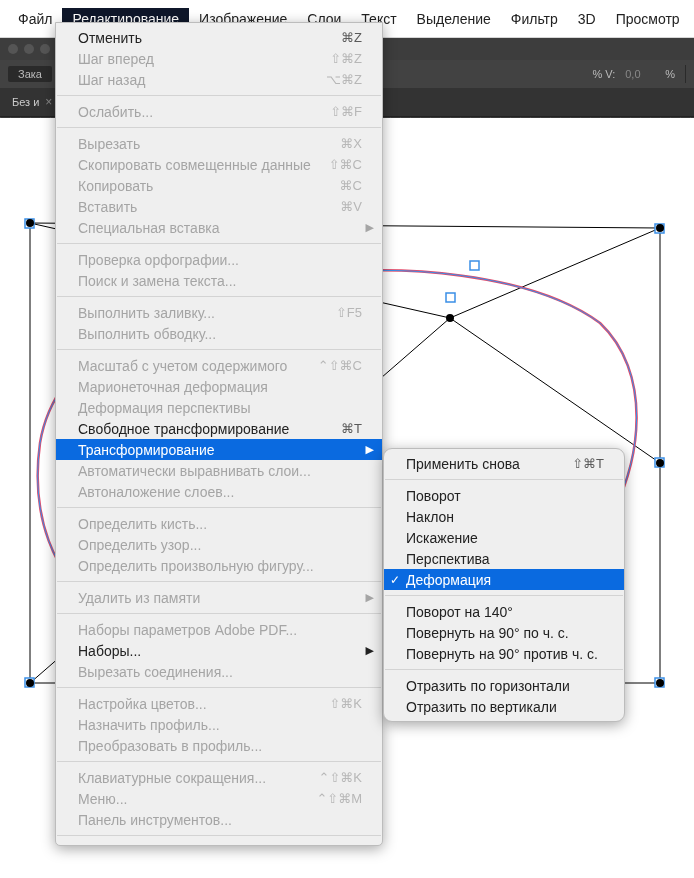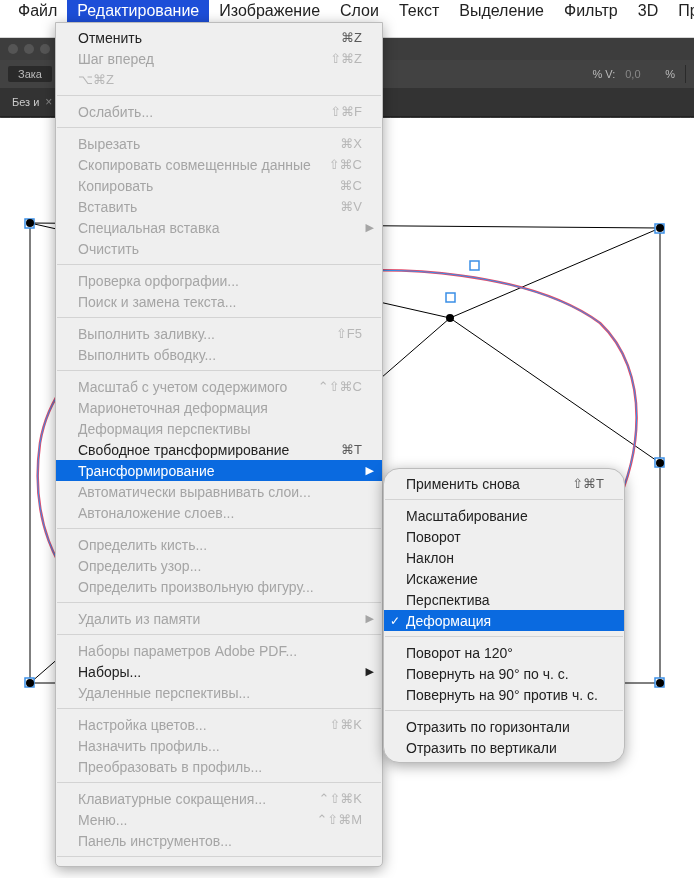--- a/index.html
+++ b/index.html
@@ -10,26 +10,27 @@
     width: 694px;
     height: 878px;
     position: relative;
     overflow: hidden;
   }
   .menubar {
     display: flex;
     height: 38px;
     background: #fff;
     border-bottom: 1px solid #d6d6d6;
+    align-items: center;
     padding-left: 8px;
-    font-size: 16px;
+    font-size: 14px;
     color: #222;
   }
   .menubar .item { padding: 0 10px; line-height: 22px; height: 22px; cursor: default; }
-  .menubar .item.active { background: #1d4ed8; color: #fff; }
+  .menubar .item.active { background: #0f172a; color: #fff; }
   .app-titlebar {
     height: 22px;
     background: #3d3d3d;
     color: #ddd;
     font-size: 12px;
     display: flex;
     align-items: center;
     padding-left: 8px;
     gap: 8px;
   }
@@ -86,21 +87,21 @@
     background: #efefef;
     box-shadow: 0 3px 14px rgba(0,0,0,0.35);
     border: 1px solid #bcbcbc;
     border-radius: 0 0 5px 5px;
     font-size: 14px;
     color: #222;
     padding: 4px 0;
     z-index: 10;
   }
   .menu.edit { left: 55px; top: 22px; width: 328px; }
-  .menu.transform { left: 383px; top: 468px; width: 242px; border-radius:16px;}
+  .menu.transform { left: 383px; top: 448px; width: 242px; border-radius:9px;}
   .menu .row {
     display: flex;
     align-items: center;
     height: 21px;
     padding: 0 20px 0 22px;
     position: relative;
     white-space: nowrap;
   }
   .menu .row.highlight { background: #0a6ae0; color: #fff; }
   .menu .row.disabled { color: #a5a5a5; }
@@ -189,20 +190,21 @@
 <div class="menu edit">
     <div class="row">
       <span class="label">Отменить</span>
       <span class="shortcut">⌘Z</span>
     </div>
     <div class="row disabled">
       <span class="label">Шаг вперед</span>
       <span class="shortcut">⇧⌘Z</span>
     </div>
     <div class="row disabled">
+      <span class="label">Шаг назад</span>
       <span class="shortcut">⌥⌘Z</span>
     </div>
     <div class="sep"></div>
     <div class="row disabled">
       <span class="label">Ослабить...</span>
       <span class="shortcut">⇧⌘F</span>
     </div>
     <div class="sep"></div>
     <div class="row disabled">
       <span class="label">Вырезать</span>
@@ -216,23 +218,20 @@
       <span class="label">Копировать</span>
       <span class="shortcut">⌘C</span>
     </div>
     <div class="row disabled">
       <span class="label">Вставить</span>
       <span class="shortcut">⌘V</span>
     </div>
     <div class="row disabled">
       <span class="label">Специальная вставка</span>
       <span class="arrow">▶</span>
-    </div>
-    <div class="row disabled">
-      <span class="label">Очистить</span>
     </div>
     <div class="sep"></div>
     <div class="row disabled">
       <span class="label">Проверка орфографии...</span>
     </div>
     <div class="row disabled">
       <span class="label">Поиск и замена текста...</span>
     </div>
     <div class="sep"></div>
     <div class="row disabled">
@@ -284,21 +283,21 @@
     </div>
     <div class="sep"></div>
     <div class="row disabled">
       <span class="label">Наборы параметров Adobe PDF...</span>
     </div>
     <div class="row">
       <span class="label">Наборы...</span>
       <span class="arrow">▶</span>
     </div>
     <div class="row disabled">
-      <span class="label">Удаленные перспективы...</span>
+      <span class="label">Вырезать соединения...</span>
     </div>
     <div class="sep"></div>
     <div class="row disabled">
       <span class="label">Настройка цветов...</span>
       <span class="shortcut">⇧⌘K</span>
     </div>
     <div class="row disabled">
       <span class="label">Назначить профиль...</span>
     </div>
     <div class="row disabled">
@@ -318,42 +317,39 @@
     </div>
     <div class="sep"></div>
   </div>
 
 <div class="menu transform">
     <div class="row">
       <span class="label">Применить снова</span>
       <span class="shortcut">⇧⌘T</span>
     </div>
     <div class="sep"></div>
-    <div class="row">
-      <span class="label">Масштабирование</span>
-    </div>
     <div class="row">
       <span class="label">Поворот</span>
     </div>
     <div class="row">
       <span class="label">Наклон</span>
     </div>
     <div class="row">
       <span class="label">Искажение</span>
     </div>
     <div class="row">
       <span class="label">Перспектива</span>
     </div>
     <div class="row highlight">
       <span class="check">✓</span>
       <span class="label">Деформация</span>
     </div>
     <div class="sep"></div>
     <div class="row">
-      <span class="label">Поворот на 120°</span>
+      <span class="label">Поворот на 140°</span>
     </div>
     <div class="row">
       <span class="label">Повернуть на 90° по ч. с.</span>
     </div>
     <div class="row">
       <span class="label">Повернуть на 90° против ч. с.</span>
     </div>
     <div class="sep"></div>
     <div class="row">
       <span class="label">Отразить по горизонтали</span>

